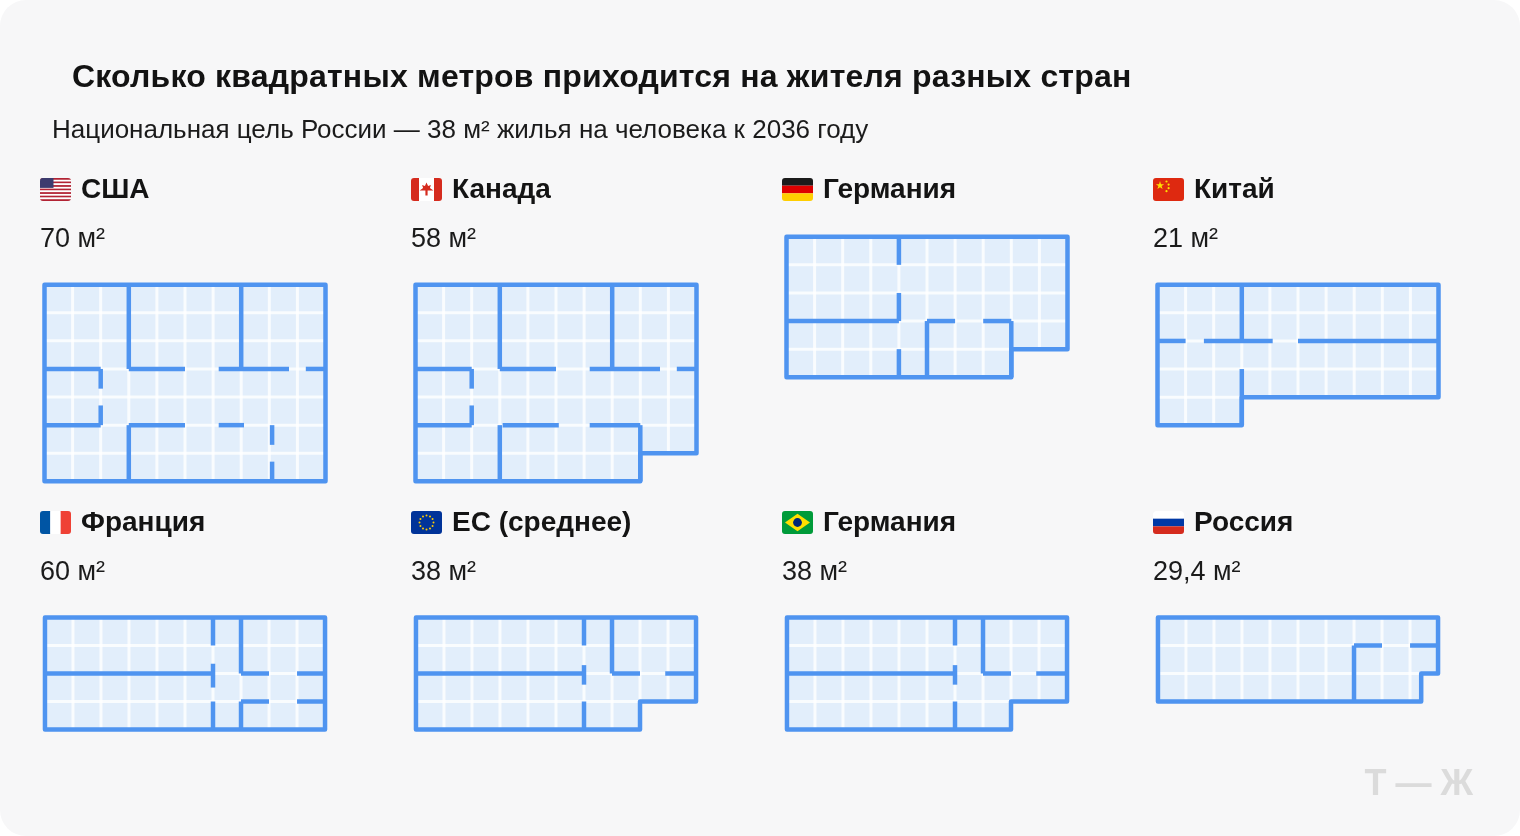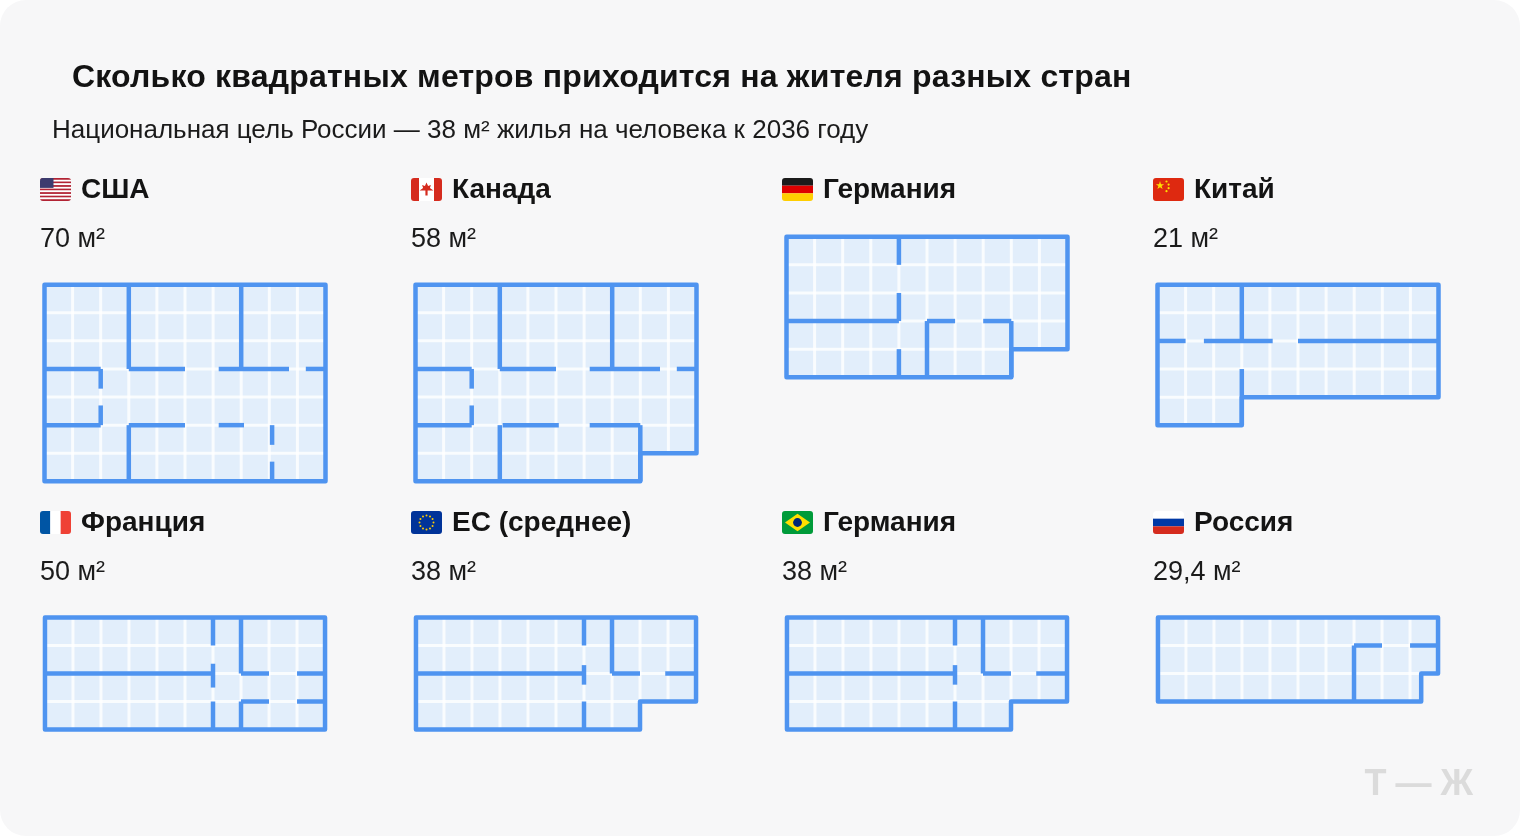--- a/index.html
+++ b/index.html
@@ -275,21 +275,21 @@
         <div class="country-head">
           <span class="flag">
             <svg width="31" height="23" viewBox="0 0 31 23" xmlns="http://www.w3.org/2000/svg">
               <rect width="10.33" height="23" fill="#0055a4"></rect>
               <rect x="10.33" width="10.33" height="23" fill="#ffffff"></rect>
               <rect x="20.66" width="10.34" height="23" fill="#ef4135"></rect>
             </svg>
           </span>
           <span>Франция</span>
         </div>
-        <div class="country-value">50 м²</div>
+        <div class="country-value">60 м²</div>
         <div class="plan">
           <svg width="290" height="121" viewBox="-4.5 -4.5 290.0 121.4" xmlns="http://www.w3.org/2000/svg">
     <defs>
               <clipPath id="clip4">
                 <polygon points="0.0,0.0 281.0,0.0 281.0,112.4 0.0,112.4"></polygon>
               </clipPath>
             </defs>
     <polygon points="0.0,0.0 281.0,0.0 281.0,112.4 0.0,112.4" fill="#e2eefb"></polygon>
     <g clip-path="url(#clip4)" stroke="#ffffff" stroke-opacity="0.8" stroke-width="3">
               <line x1="28.1" y1="0" x2="28.1" y2="112.4"></line>

